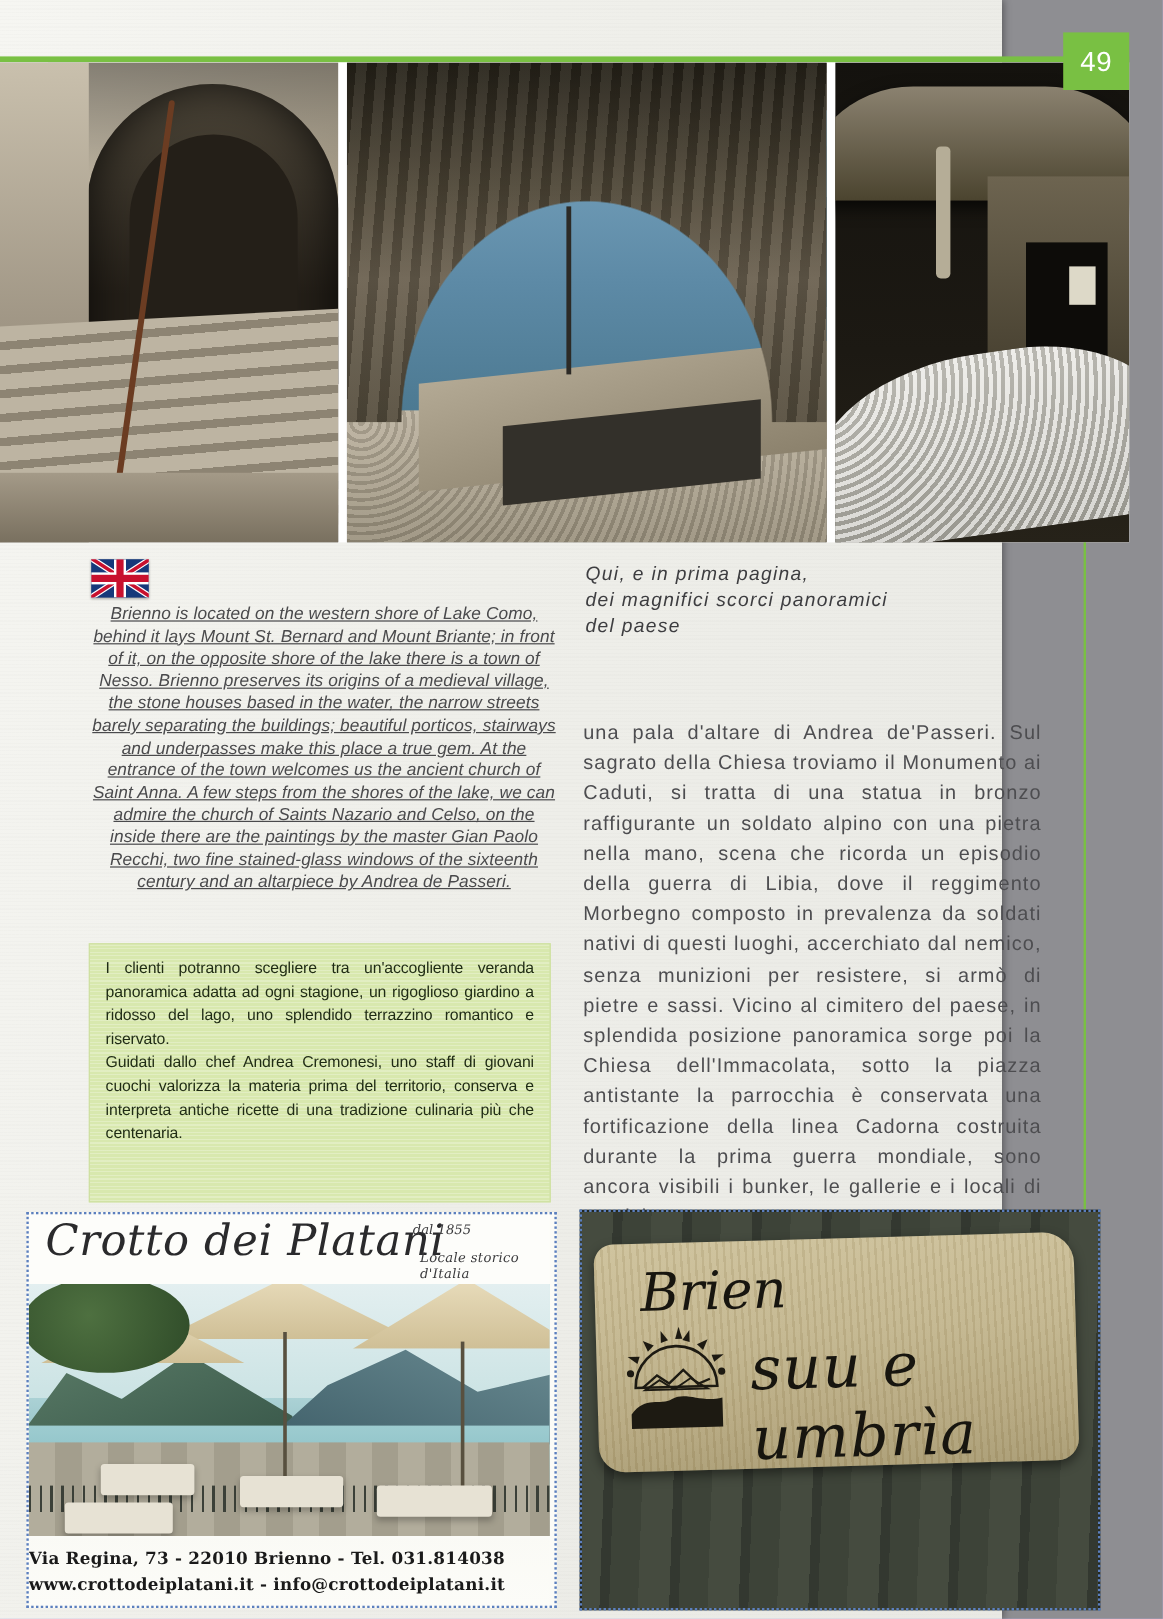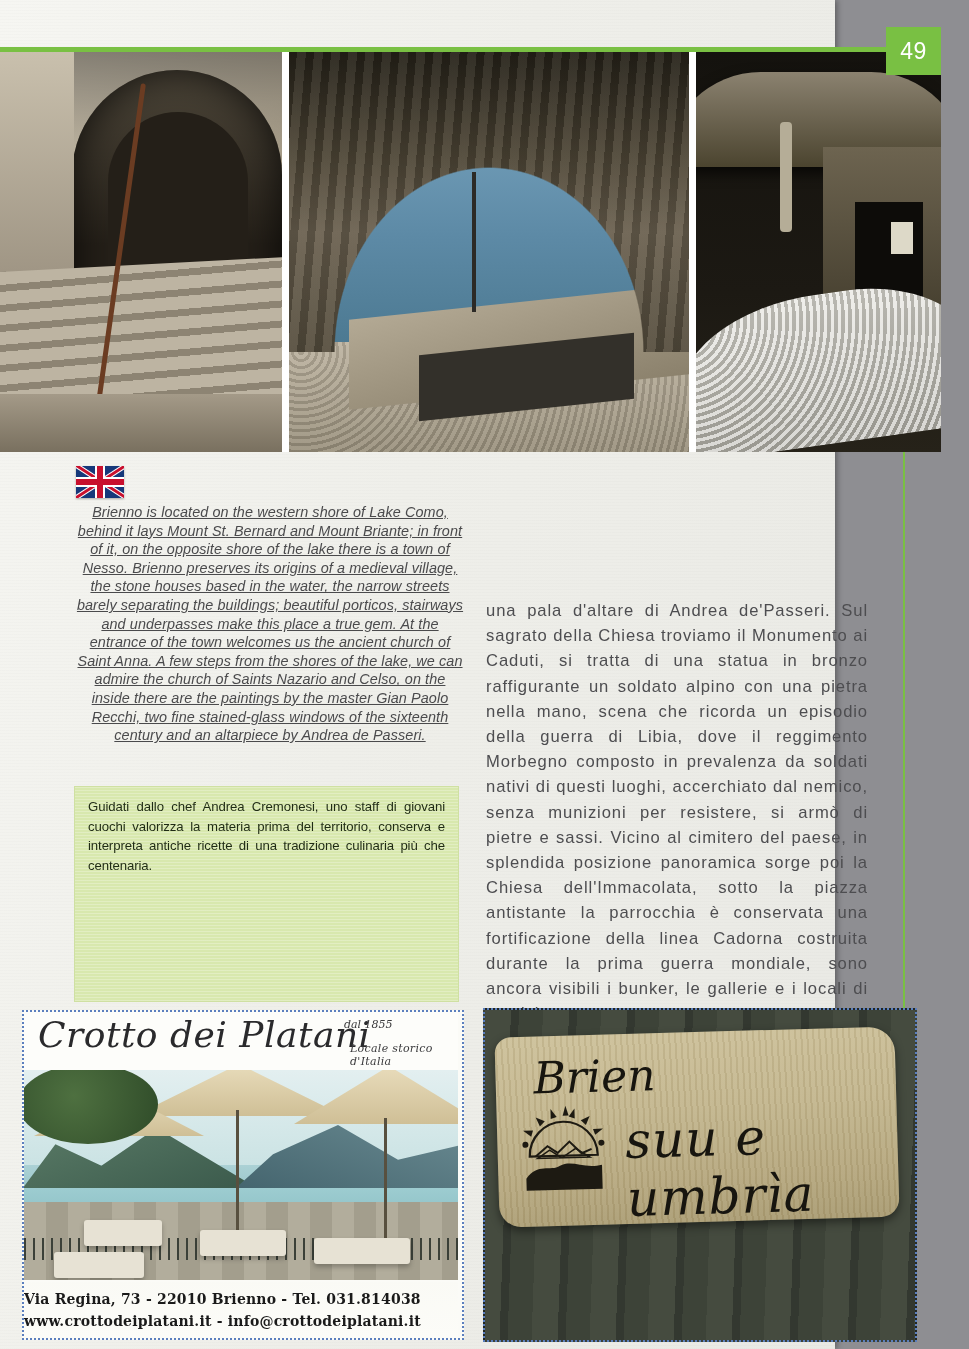--- a/index.html
+++ b/index.html
@@ -284,24 +284,28 @@
       <i class="d3"></i>
       <i class="d4"></i>
     <i class="h"></i>
       <i class="v"></i>
       <i class="h2"></i>
       <i class="v2"></i>
   </div>
 
   <div class="en-text">Brienno is located on the western shore of Lake Como, behind it lays Mount St. Bernard and Mount Briante; in front of it, on the opposite shore of the lake there is a town of Nesso. Brienno preserves its origins of a medieval village, the stone houses based in the water, the narrow streets barely separating the buildings; beautiful porticos, stairways and underpasses make this place a true gem. At the entrance of the town welcomes us the ancient church of Saint Anna. A few steps from the shores of the lake, we can admire the church of Saints Nazario and Celso, on the inside there are the paintings by the master Gian Paolo Recchi, two fine stained-glass windows of the sixteenth century and an altarpiece by Andrea de Passeri.</div>
 
+  <div class="it-caption" style="white-space:pre-line;">Qui, e in prima pagina,
+dei magnifici scorci panoramici
+del paese</div>
 
   <div class="it-body">una pala d'altare di Andrea de'Passeri. Sul sagrato della Chiesa troviamo il Monumento ai Caduti, si tratta di una statua in bronzo raffigurante un soldato alpino con una pietra nella mano, scena che ricorda un episodio della guerra di Libia, dove il reggimento Morbegno composto in prevalenza da soldati nativi di questi luoghi, accerchiato dal nemico, senza munizioni per resistere, si armò di pietre e sassi. Vicino al cimitero del paese, in splendida posizione panoramica sorge poi la Chiesa dell'Immacolata, sotto la piazza antistante la parrocchia è conservata una fortificazione della linea Cadorna costruita durante la prima guerra mondiale, sono ancora visibili i bunker, le gallerie e i locali di servizio.</div>
 
   <div class="greenbox">
+    <p>I clienti potranno scegliere tra un'accogliente veranda panoramica adatta ad ogni stagione, un rigoglioso giardino a ridosso del lago, uno splendido terrazzino romantico e riservato.</p>
     <p>Guidati dallo chef Andrea Cremonesi, uno staff di giovani cuochi valorizza la materia prima del territorio, conserva e interpreta antiche ricette di una tradizione culinaria più che centenaria.</p>
   </div>
 
   <div class="ad">
     <div class="logo">
       <div class="script">Crotto dei Platani</div>
       <div class="dal">dal 1855</div>
       <div class="locale">Locale storico d'Italia</div>
     </div>
     <div class="terrace">

